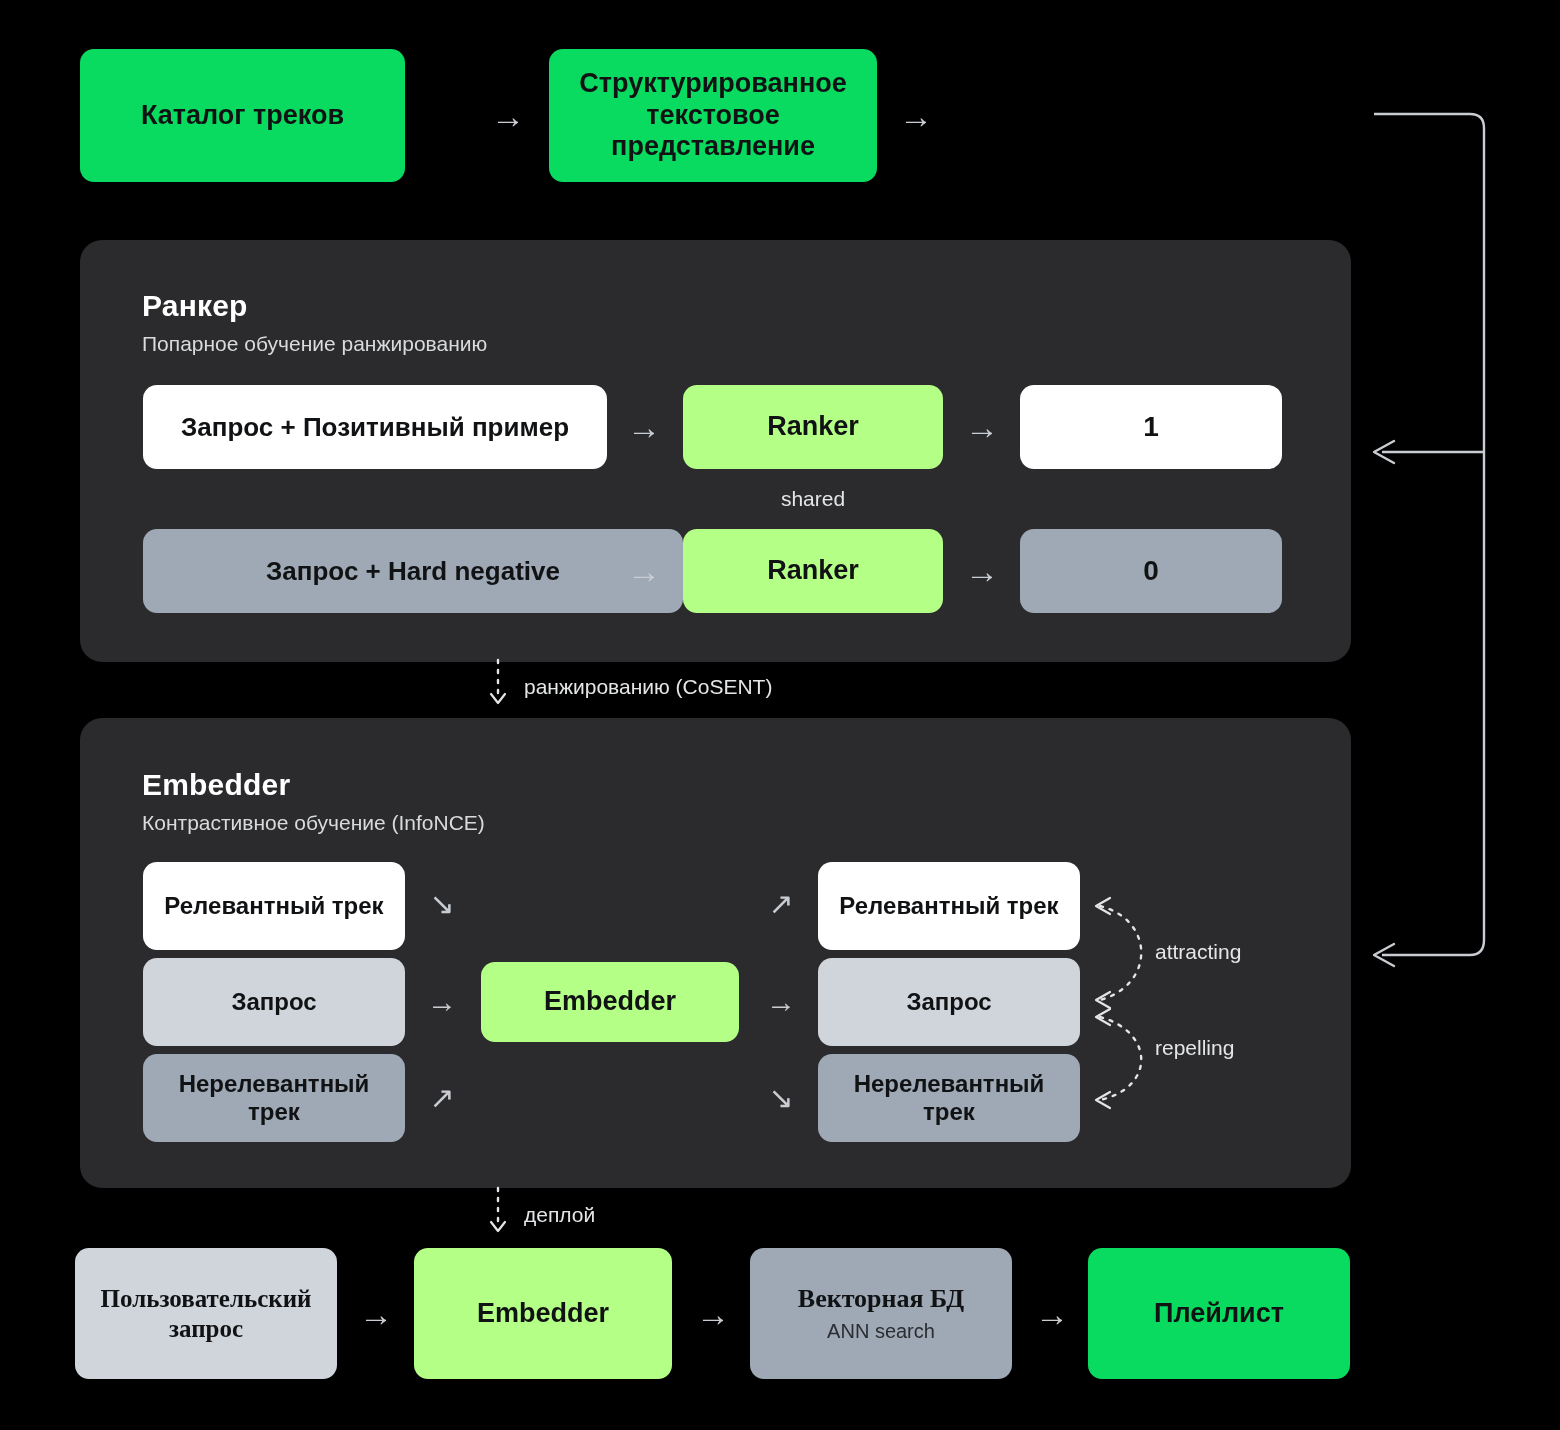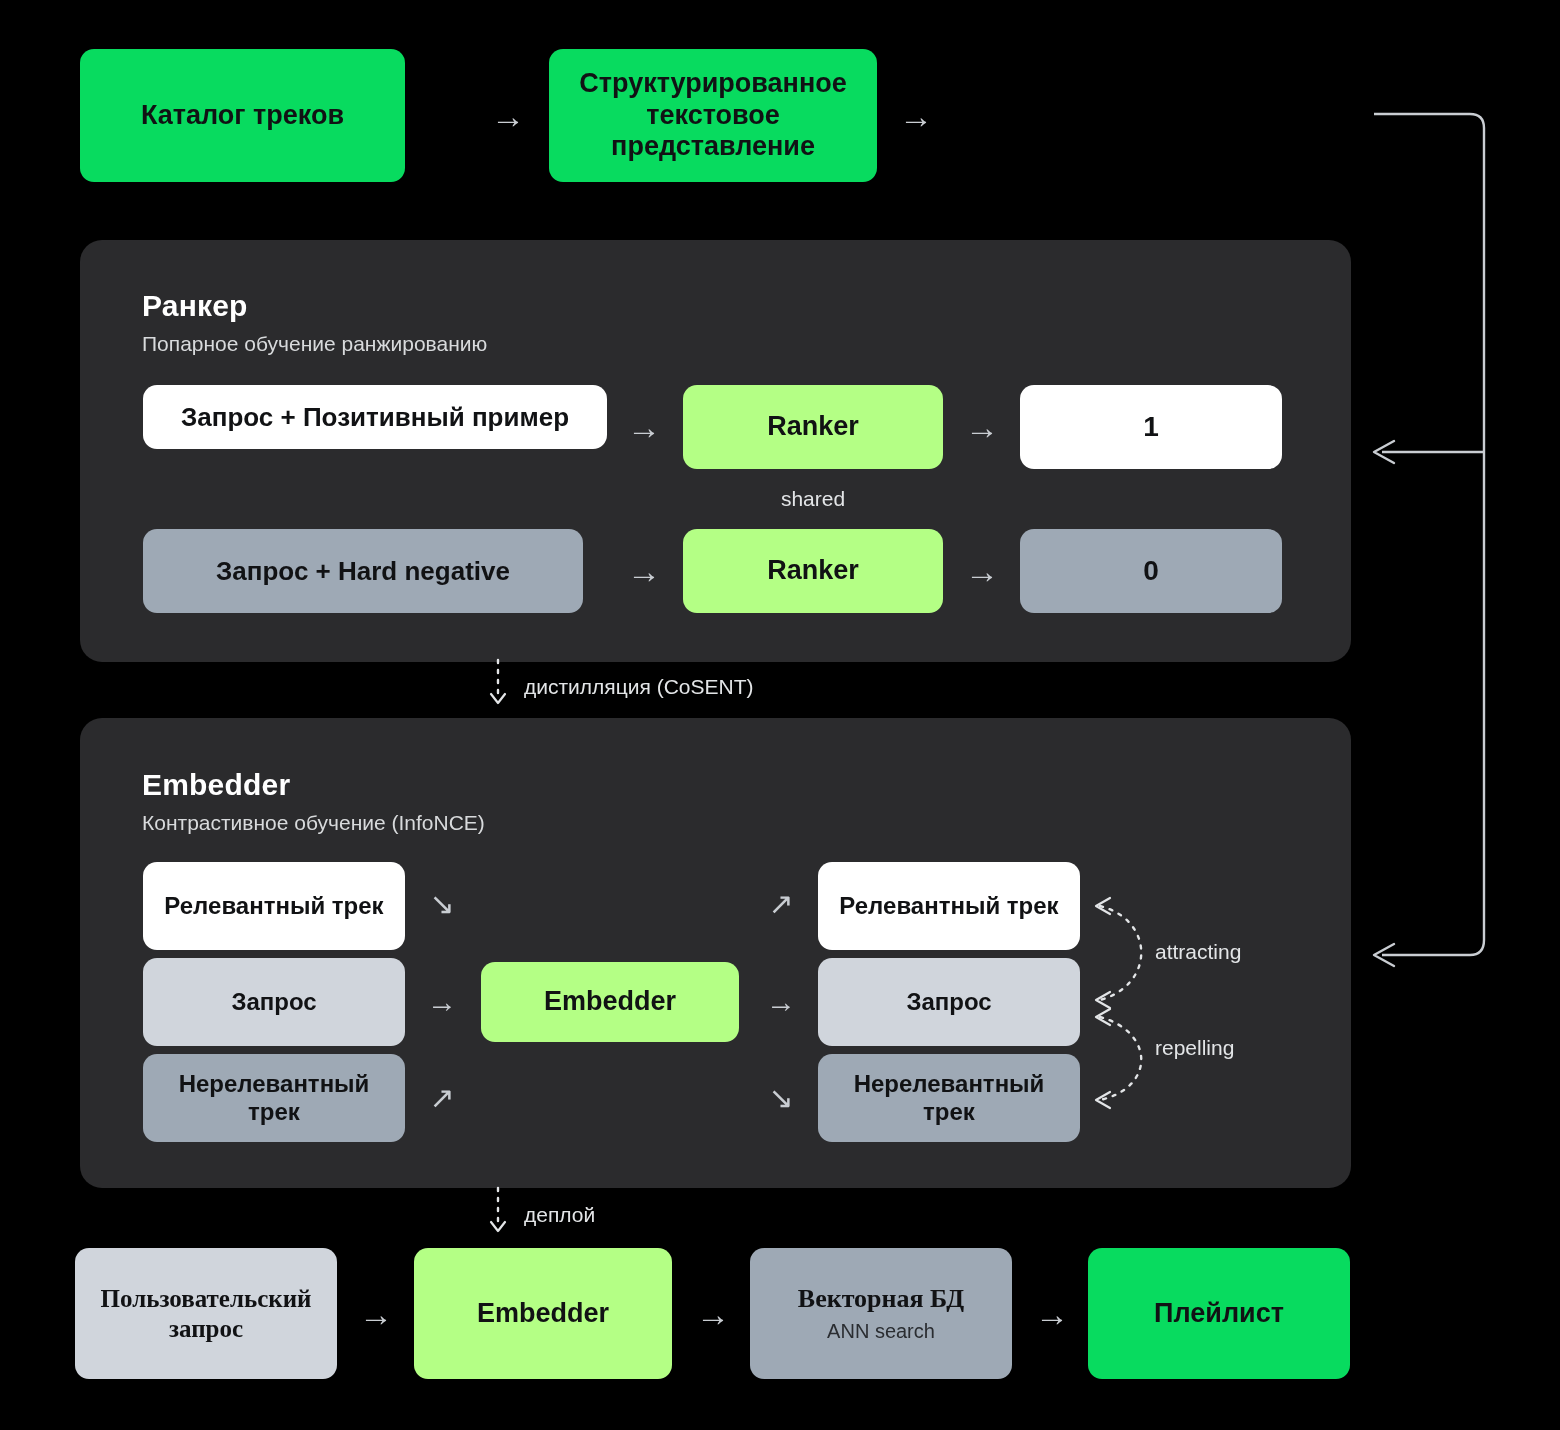--- a/index.html
+++ b/index.html
@@ -72,47 +72,47 @@
   </div>
 
   <div class="arrow" style="left:886px;top:98px;width:60px;height:36px;">→</div>
 
 
   <div class="panel" style="left:80px;top:240px;width:1271px;height:422px;"></div>
 
   <div class="panel-title" style="left:142px;top:289px;font-size:30px;">Ранкер</div>
   <div class="panel-sub" style="left:142px;top:332px;font-size:21px;">Попарное обучение ранжированию</div>
 
-  <div class="box white" style="left:143px;top:385px;width:464px;height:64px;">
+  <div class="box white" style="left:143px;top:385px;width:464px;height:84px;">
     <div class="t1" style="font-size:26px;">Запрос + Позитивный пример</div>
   </div>
   <div class="arrow" style="left:618px;top:409px;width:52px;height:36px;">→</div>
   <div class="box lgreen" style="left:683px;top:385px;width:260px;height:84px;">
     <div class="t1" style="font-size:27px;">Ranker</div>
   </div>
   <div class="arrow" style="left:956px;top:409px;width:52px;height:36px;">→</div>
   <div class="box white" style="left:1020px;top:385px;width:262px;height:84px;">
     <div class="t1" style="font-size:28px;">1</div>
   </div>
 
   <div class="lbl" style="left:683px;top:487px;width:260px;text-align:center;font-size:21px;">shared</div>
 
-  <div class="box gray2" style="left:143px;top:529px;width:440px;height:84px;">
+  <div class="box gray2" style="left:143px;top:529px;width:540px;height:84px;">
     <div class="t1" style="font-size:26px;">Запрос + Hard negative</div>
   </div>
   <div class="arrow" style="left:618px;top:553px;width:52px;height:36px;">→</div>
   <div class="box lgreen" style="left:683px;top:529px;width:260px;height:84px;">
     <div class="t1" style="font-size:27px;">Ranker</div>
   </div>
   <div class="arrow" style="left:956px;top:553px;width:52px;height:36px;">→</div>
   <div class="box gray2" style="left:1020px;top:529px;width:262px;height:84px;">
     <div class="t1" style="font-size:28px;">0</div>
   </div>
 
-  <div class="lbl" style="left:524px;top:675px;font-size:21px;">дистилляция (CoSENT)</div>
+  <div class="lbl" style="left:524px;top:675px;font-size:21px;">ранжированию (CoSENT)</div>
 
   <div class="panel" style="left:80px;top:718px;width:1271px;height:470px;"></div>
 
   <div class="panel-title" style="left:142px;top:768px;font-size:30px;">Embedder</div>
   <div class="panel-sub" style="left:142px;top:811px;font-size:21px;">Контрастивное обучение (InfoNCE)</div>
 
   <div class="box white" style="left:143px;top:862px;width:262px;height:88px;">
     <div class="t1" style="font-size:24px;max-width:230px;">Релевантный трек</div>
   </div>
   <div class="arrow sm" style="left:418px;top:886px;width:48px;height:36px;">↘</div>

